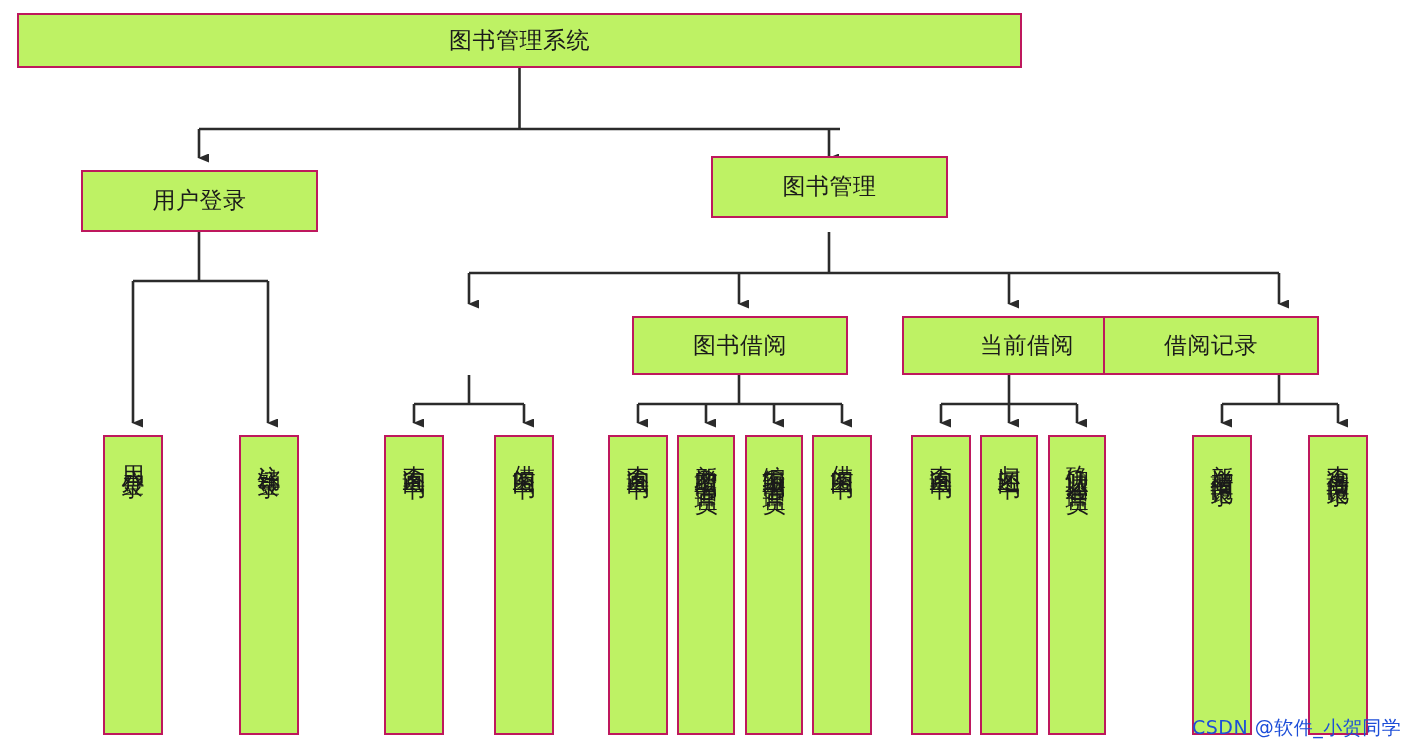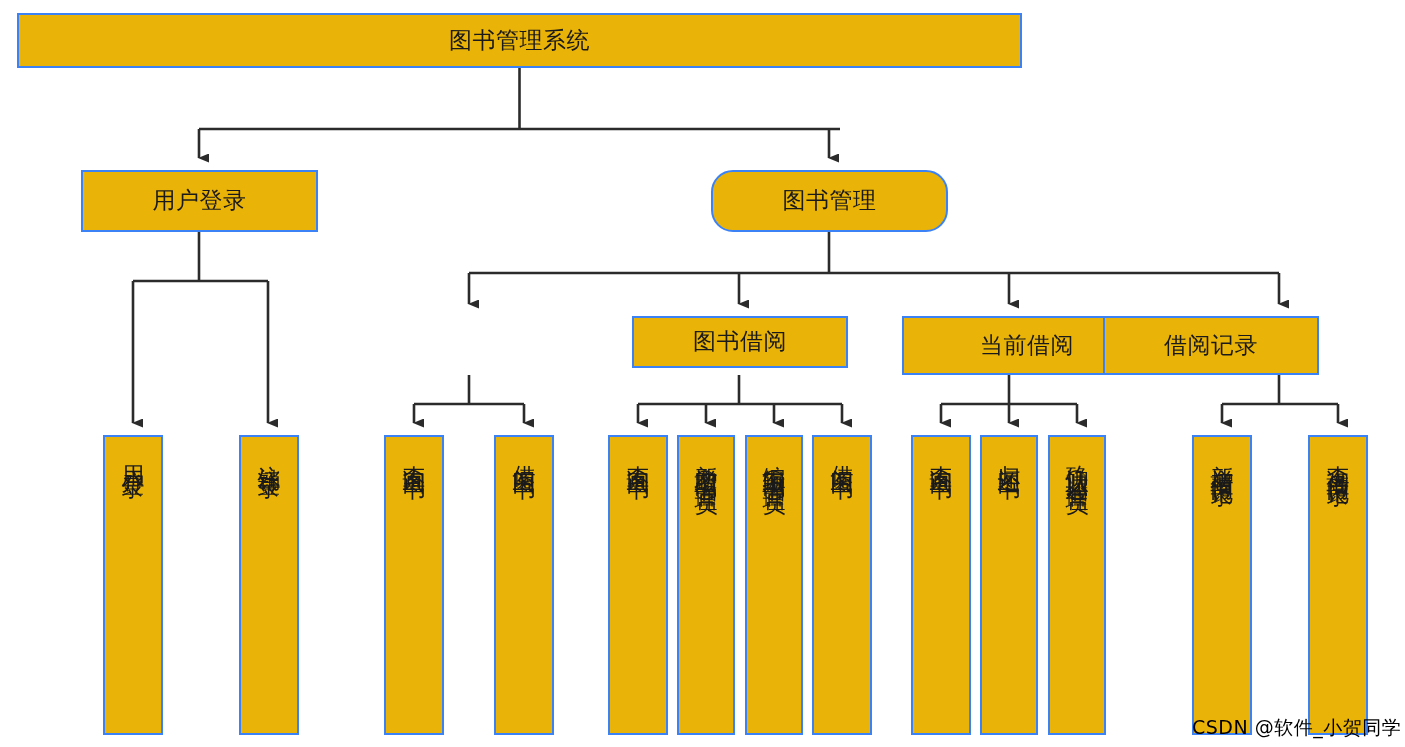--- a/index.html
+++ b/index.html
@@ -21,22 +21,22 @@
     position: absolute;
     left: 0;
     top: 0;
     width: 1405px;
     height: 747px;
     pointer-events: none;
   }
   .node {
     position: absolute;
     box-sizing: border-box;
-    border: 2px solid #3b82f6;
-    background: #eab308;
+    border: 2px solid #be185d;
+    background: #bef264;
     display: flex;
     align-items: center;
     justify-content: center;
     color: #1a1a1a;
   }
   .node.h {
     font-size: 23px;
     line-height: 1.2;
     letter-spacing: 0.5px;
   }
@@ -48,21 +48,21 @@
     writing-mode: vertical-rl;
     text-orientation: upright;
     font-size: 23px;
     line-height: 1.35;
     letter-spacing: 4px;
     white-space: nowrap;
   }
   .watermark {
     position: absolute;
     font-size: 19px;
-    color: #000000;
+    color: #1d4ed8;
     white-space: nowrap;
     letter-spacing: 0.5px;
   }
 </style>
 </head>
 <body>
 
 <div id="canvas">
 
   <svg id="wires" viewBox="0 0 1405 747">
@@ -115,25 +115,25 @@
     </g>
   </svg>
 
   <div class="node h" style="left:17px; top:13px; width:1005px; height:55px;">
     <span>图书管理系统</span>
   </div>
 
   <div class="node h" style="left:81px; top:170px; width:237px; height:62px;">
     <span>用户登录</span>
   </div>
-  <div class="node h" style="left:711px; top:170px; width:237px; height:62px;border-radius:22px;">
+  <div class="node h" style="left:711px; top:156px; width:237px; height:62px;">
     <span>图书管理</span>
   </div>
 
-  <div class="node h" style="left:632px; top:316px; width:216px; height:52px;">
+  <div class="node h" style="left:632px; top:316px; width:216px; height:59px;">
     <span>图书借阅</span>
   </div>
   <div class="node h" style="left:902px; top:316px; width:216px; height:59px;padding-left:34px;">
     <span>当前借阅</span>
   </div>
   <div class="node h" style="left:1103px; top:316px; width:216px; height:59px;">
     <span>借阅记录</span>
   </div>
 
   <div class="node v" style="left:103px; top:435px; width:60px; height:300px;">

